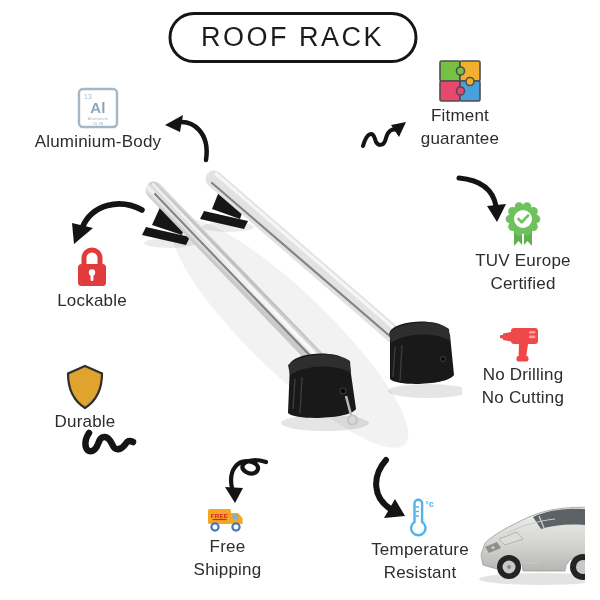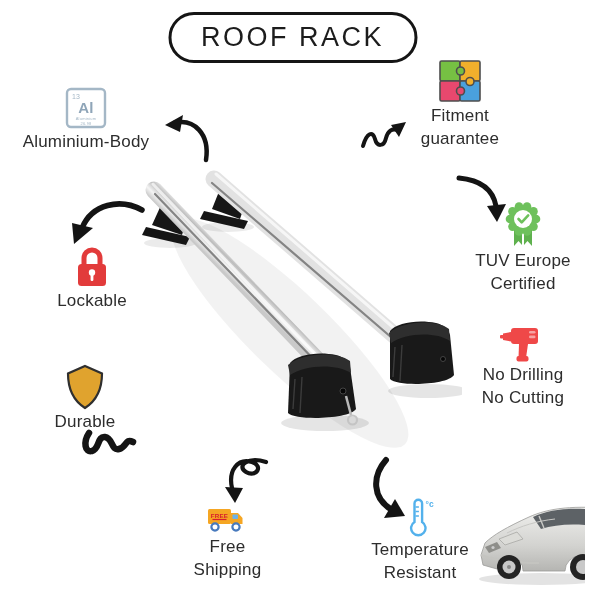--- a/index.html
+++ b/index.html
@@ -3,21 +3,21 @@
 <meta charset="utf-8">
 <style>
   html,body{margin:0;padding:0;}
   .page{position:relative;width:585px;height:600px;background:#ffffff;overflow:hidden;
         font-family:"Liberation Sans", sans-serif;}
   .title-badge{position:absolute;top:12px;left:50%;transform:translateX(-50%);
         border:3px solid #151515;border-radius:40px;padding:7px 30px;
         font-size:27px;letter-spacing:2.5px;color:#1c1c1c;font-weight:500;white-space:nowrap;}
   .feature{position:absolute;display:flex;flex-direction:column;align-items:center;gap:2px;
         text-align:center;color:#2d2d2d;font-size:17px;line-height:1.22;letter-spacing:.2px;}
-  .f-aluminium{left:4px;top:86px;width:164px;}
+  .f-aluminium{left:16px;top:86px;width:164px;}
   .f-fitment{left:385px;top:58px;width:150px;text-align:right;}
   .f-lockable{left:30px;top:243px;width:124px;}
   .f-tuv{left:453px;top:199px;width:140px;}
   .f-durable{left:24px;top:364px;width:122px;}
   .f-drill{left:453px;top:323px;width:140px;}
   .f-ship{left:165px;top:505px;width:125px;}
   .f-temp{left:345px;top:496px;width:150px;}
   .arrow{position:absolute;}
   .a1{left:162px;top:108px;}
   .a2{left:360px;top:112px;}

